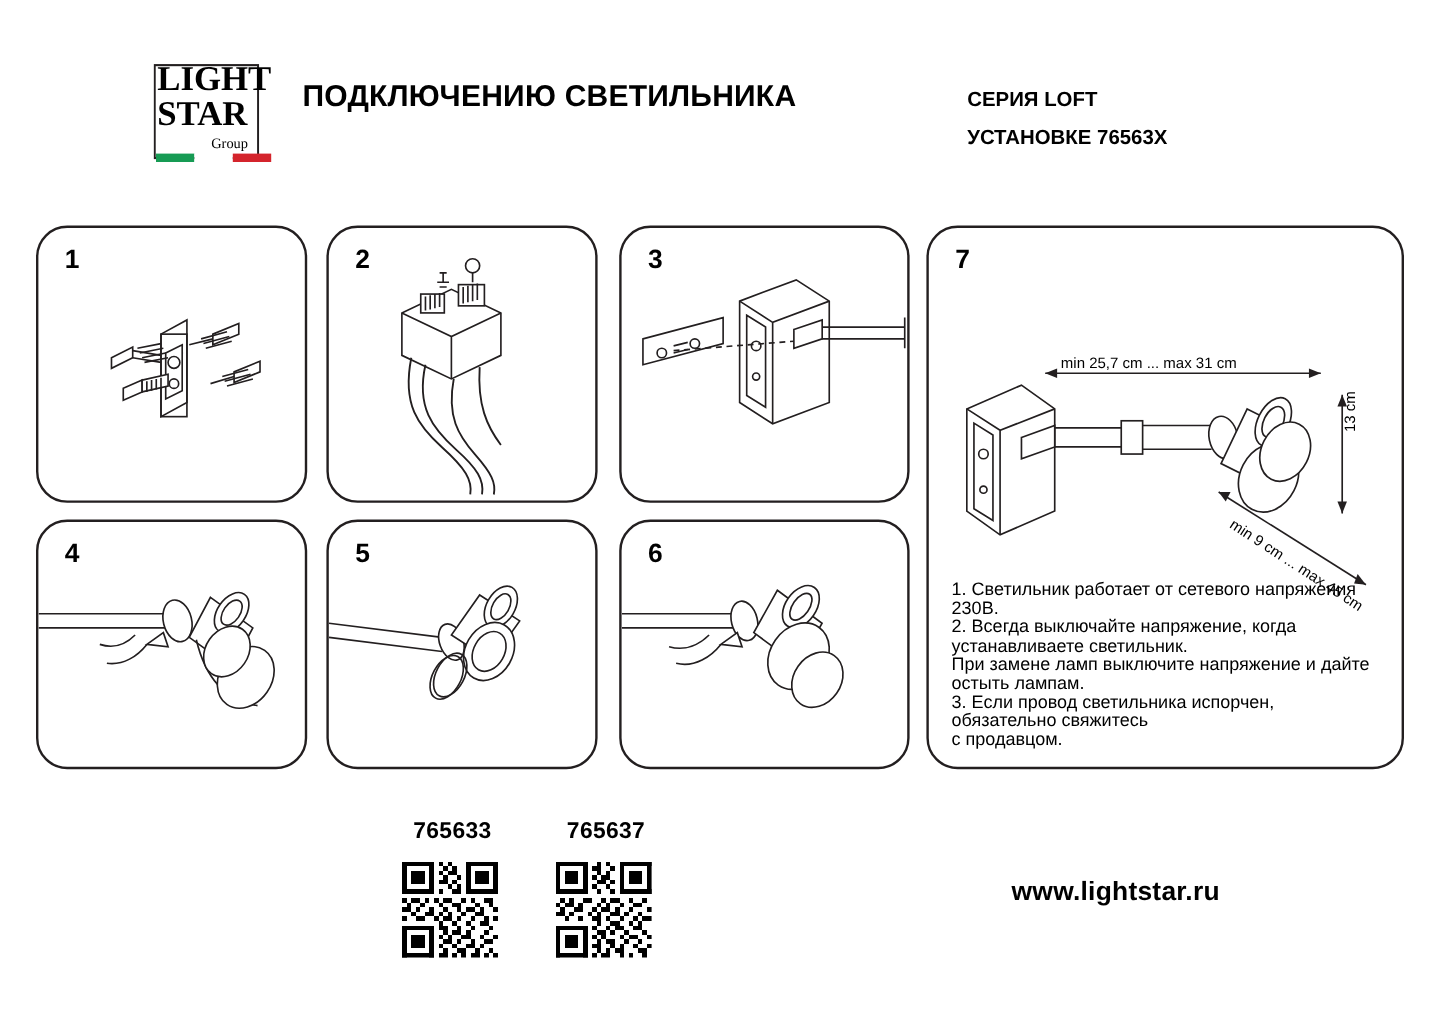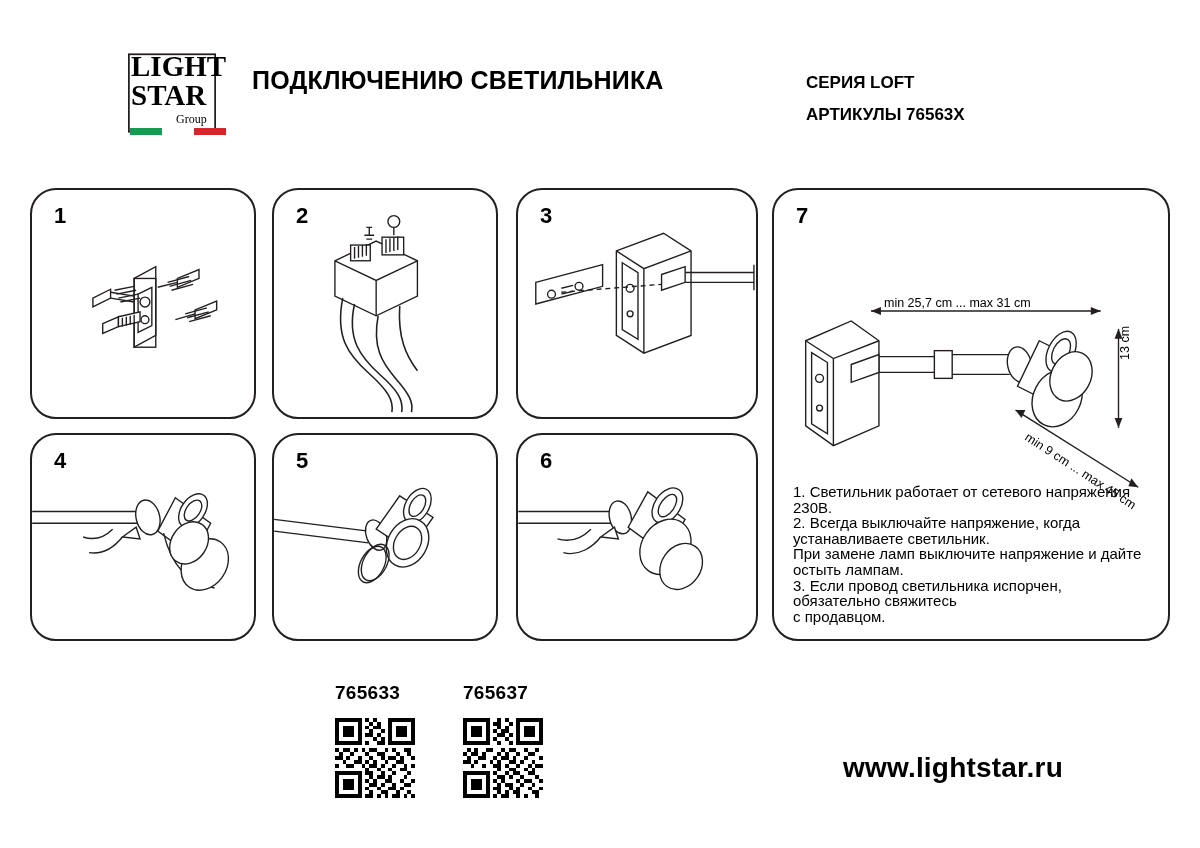--- a/index.html
+++ b/index.html
@@ -139,39 +139,38 @@
     font-size: 15px;
     line-height: 15.6px;
   }
   .notes p { margin: 0; }
 
   
   .qr-block { position: absolute; }
   .qr-label {
     font-size: 19px;
     font-weight: bold;
-    text-align: left;
+    text-align: center;
     letter-spacing: 0.3px;
   }
   .qr-img {
     margin-top: 14px;
     width: 80px;
     height: 80px;
   }
   #qr1 { left: 335px; top: 682px; width: 84px; }
   #qr2 { left: 463px; top: 682px; width: 84px; }
 
   .site {
     position: absolute;
     left: 843px;
     top: 730px;
-    font-size: 28px;
+    font-size: 22px;
     font-weight: bold;
     letter-spacing: 0.2px;
-    margin-top: 22px;
   }
 </style>
 </head>
 <body>
 
 <div class="page">
 
   <div class="logo">
     <svg class="svg-art" viewBox="0 0 100 90">
       <rect x="1" y="1" width="98" height="88" fill="none" stroke="#231f20" stroke-width="2"></rect>
@@ -185,21 +184,21 @@
         <i class="flag-r"></i>
     </div>
   </div>
 
   <div class="doc-title">
     <div>ПОДКЛЮЧЕНИЮ СВЕТИЛЬНИКА</div>
   </div>
 
   <div class="series-block">
     <div>СЕРИЯ LOFT</div>
-    <div>АРТИКУЛЫ 76563X</div>
+    <div>УСТАНОВКЕ 76563X</div>
   </div>
 
   <div class="panel" id="panel1">
     <div class="num">1</div>
     <svg class="svg-art" viewBox="0 0 226 231">
       <g stroke="#231f20" fill="none" stroke-width="1.4">
 
         <polygon points="104,90 126,78 126,148 104,160" fill="#ffffff"></polygon>
         <rect x="104" y="90" width="22" height="70" fill="none"></rect>
 

